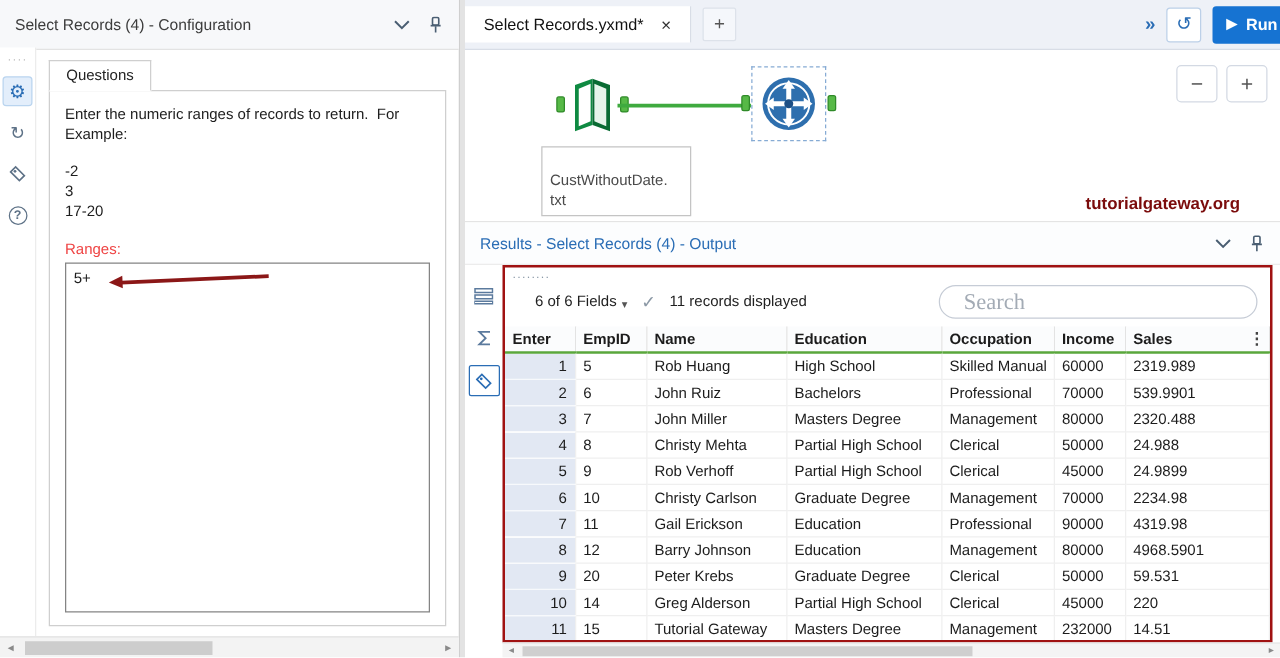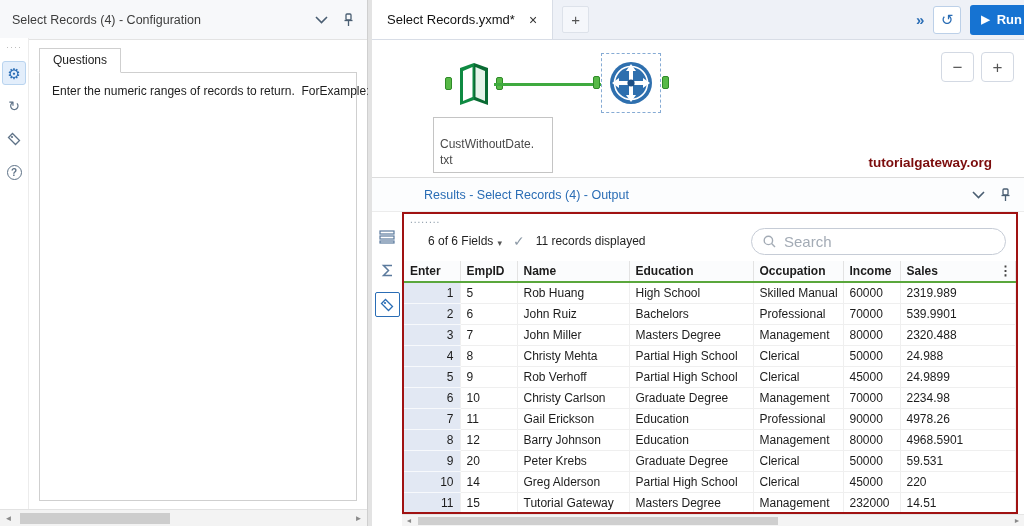--- a/index.html
+++ b/index.html
@@ -19,41 +19,41 @@
   .strip-grip { color:#b5b5b5; font-size:9px; letter-spacing:1px; height:10px; }
   .icon-btn { width:24px; height:24px; display:flex; align-items:center; justify-content:center; border-radius:3px; color:#5e7287; }
   .icon-btn.active { background:#e3eefb; border:1px solid #b9d4ef; color:#2a6db5; }
   .gear-glyph { font-size:15px; }
   .refresh-glyph { font-size:14px; }
   .help-ring { width:15px; height:15px; border:1.4px solid #5e7287; border-radius:50%; display:flex; align-items:center; justify-content:center; font-size:10px; font-weight:bold; color:#5e7287; }
 
   .config-main { position:absolute; left:29px; top:38px; right:0; bottom:17px; padding:10px 10px 8px 10px; display:flex; flex-direction:column; }
   .tab-row { display:flex; }
   .q-tab { background:#fff; border:1px solid #cfcfcf; border-bottom:1px solid #fff; padding:4px 13px 5px; margin-bottom:-1px; position:relative; z-index:2; color:#222; }
-  .config-content { border:1px solid #cfcfcf; background:#fff; flex:1; min-height:0; padding:11px 12px 10px; display:flex; flex-direction:row; }
+  .config-content { border:1px solid #cfcfcf; background:#fff; flex:1; min-height:0; padding:11px 12px 10px; display:flex; flex-direction:column; }
   .instr-line { color:#1d1d1d; line-height:1.32; white-space:pre; }
   .examples { margin-top:13px; }
   .example-line { line-height:1.35; color:#1d1d1d; }
   .ranges-label { margin-top:15px; margin-bottom:4px; color:#ef4444; }
   .ranges-box { flex:1; min-height:0; border:1px solid #848484; background:#fff; position:relative; padding:4px 6px; color:#1d1d1d; }
   .red-arrow { position:absolute; top:11px; left:44px; width:118px; height:3px; background:#8b1717; transform:rotate(-2.5deg); }
   .red-arrow::before { content:""; position:absolute; left:-10px; top:-4px; border-top:5.5px solid transparent; border-bottom:5.5px solid transparent; border-right:11px solid #8b1717; }
 
   .hscroll { position:absolute; left:0; right:0; bottom:0; height:17px; background:#f3f3f3; border-top:1px solid #e2e2e2; display:flex; align-items:center; }
   .hscroll .arr { width:17px; text-align:center; color:#8a8a8a; font-size:8px; cursor:default; }
   .hscroll .thumb { height:11px; background:#cdcdcd; }
   .left-thumb { width:150px; margin-left:3px; }
   .spacer { flex:1; }
 
   
   .v-divider { position:absolute; left:368px; top:0; width:4px; height:526px; background:#e3e3e3; }
   .right { position:absolute; left:372px; top:0; width:652px; height:526px; }
 
   .tabbar { height:40px; background:#eef1f7; border-bottom:1px solid #d8dde6; display:flex; align-items:center; overflow:hidden; }
-  .doc-tab { height:40px; background:#fff; display:flex; align-items:center; gap:14px; padding:0 15px; border-right:1px solid #d8dde6; font-size:13px; color:#121212; }
+  .doc-tab { height:29px; background:#fff; display:flex; align-items:center; gap:14px; padding:0 15px; border-right:1px solid #d8dde6; font-size:13px; color:#121212; }
   .close-x { color:#333; font-size:14px; }
   .newtab-btn { width:27px; height:27px; margin-left:9px; background:#f5f7fb; border:1px solid #dde2ea; color:#555; display:flex; align-items:center; justify-content:center; font-size:15px; border-radius:2px; }
   .tab-right { margin-left:auto; display:flex; align-items:center; gap:9px; padding-right:0; }
   .chevrons { color:#2a6db5; font-size:15px; font-weight:bold; }
   .history-btn { width:28px; height:28px; border:1px solid #bcd0e8; background:#fff; border-radius:3px; color:#2a6db5; font-size:15px; display:flex; align-items:center; justify-content:center; }
   .run-btn { height:30px; background:#1673d2; color:#fff; font-weight:bold; font-size:13px; border:none; border-radius:3px; padding:0 16px 0 11px; display:flex; align-items:center; gap:7px; margin-right:-14px; cursor:pointer; }
   .play-glyph { font-size:11px; }
 
   .canvas { position:relative; height:138px; background:#fff; border-bottom:1px solid #dcdcdc; overflow:hidden; }
   .tool-input { position:absolute; left:82px; top:20px; width:40px; height:47px; }
@@ -64,35 +64,35 @@
   .tool-select { position:absolute; left:229px; top:13px; width:60px; height:60px; border:1.5px dashed #86abd4; background:#fff; display:flex; align-items:center; justify-content:center; }
   .tool-select .a-left { top:22px; } .tool-select .a-right { top:22px; }
   .tool-label { position:absolute; left:61px; top:77px; width:120px; background:#fff; border:1px solid #c4c4c4; padding:19px 6px 4px; color:#4a4a4a; line-height:1.3; }
   .watermark { position:absolute; right:32px; bottom:7px; color:#7b0c0c; font-weight:bold; font-size:13.5px; }
   .zoom { position:absolute; right:10px; top:12px; display:flex; gap:7px; }
   .zoom-btn { width:33px; height:30px; background:#fff; border:1px solid #d3d9e3; border-radius:4px; color:#555; font-size:17px; display:flex; align-items:center; justify-content:center; }
 
   
   .results { position:absolute; top:178px; left:0; right:0; bottom:0; background:#fff; }
   .results-header { height:34px; display:flex; align-items:center; padding:0 12px; background:#fcfdfe; border-bottom:1px solid #ececec; }
-  .results-title { flex:1; color:#2a6db5; font-size:12.5px;margin-left:40px; }
+  .results-title { flex:1; color:#2a6db5; font-size:12.5px; }
   .results-body { position:absolute; top:34px; left:0; right:0; bottom:12px; }
   .res-strip { position:absolute; left:0; top:12px; width:30px; display:flex; flex-direction:column; gap:9px; align-items:center; }
   .res-icon { width:25px; height:25px; display:flex; align-items:center; justify-content:center; border-radius:2px; }
   .res-icon.active { border:1.5px solid #2a6db5; background:#fff; }
 
   .results-main { position:absolute; left:30px; top:0; right:6px; bottom:0; border:2px solid #a01212; background:#fff; display:flex; flex-direction:column; overflow:hidden; }
   .res-grip { position:absolute; top:0px; left:6px; color:#8b9aa8; font-size:10px; letter-spacing:1px; }
   .res-toolbar { height:44px; position:relative; display:flex; align-items:center; gap:11px; padding:10px 10px 0 24px; flex:none; }
   .fields-dd { display:flex; align-items:flex-end; gap:4px; color:#1f1f1f; cursor:pointer; }
   .caret { color:#555; font-size:9px; }
   .check-glyph { color:#8c99a6; font-size:14px; }
   .records-text { color:#1f1f1f; }
   .searchbox { margin-left:auto; width:255px; height:27px; border:1px solid #c6ccd6; border-radius:14px; background:#fff; display:flex; align-items:center; padding:0 11px; gap:8px; }
-  .searchbox input { border:none; outline:none; flex:1; font-family:Liberation Sans, sans-serif; font-size:15px; color:#0f172a; background:transparent; }
+  .searchbox input { border:none; outline:none; flex:1; font-family:Liberation Serif, serif; font-size:18px; color:#0f172a; background:transparent; }
   .searchbox input::placeholder { color:#a3abb5; }
 
   .res-table-wrap { flex:1; min-height:0; overflow:hidden; margin-top:3px; }
   table { width:100%; border-collapse:collapse; table-layout:fixed; font-size:12px; }
   col.c-record { width:56px; } col.c-empid { width:57px; } col.c-name { width:112px; }
   col.c-edu { width:124px; } col.c-occ { width:90px; } col.c-inc { width:57px; }
   th { text-align:left; font-weight:bold; color:#1c1c1c; padding:3px 6px; background:#fbfcfd;
        border-bottom:2px solid #5aa73c; border-right:1px solid #e3e3e3; height:21px; position:relative; white-space:nowrap; overflow:hidden; }
   .kebab { position:absolute; right:3px; top:3px; color:#444; font-size:13px; }
   td { padding:2px 6px; border-bottom:1px solid #efefef; border-right:1px solid #efefef; color:#1c1c1c;
@@ -382,21 +382,21 @@
                     <td>70000</td>
                     <td>2234.98</td>
                   </tr>
                   <tr>
                     <td class="rec">7</td>
                     <td>11</td>
                     <td>Gail Erickson</td>
                     <td>Education</td>
                     <td>Professional</td>
                     <td>90000</td>
-                    <td>4978.26</td>
+                    <td>4319.98</td>
                   </tr>
                   <tr>
                     <td class="rec">8</td>
                     <td>12</td>
                     <td>Barry Johnson</td>
                     <td>Education</td>
                     <td>Management</td>
                     <td>80000</td>
                     <td>4968.5901</td>
                   </tr>

